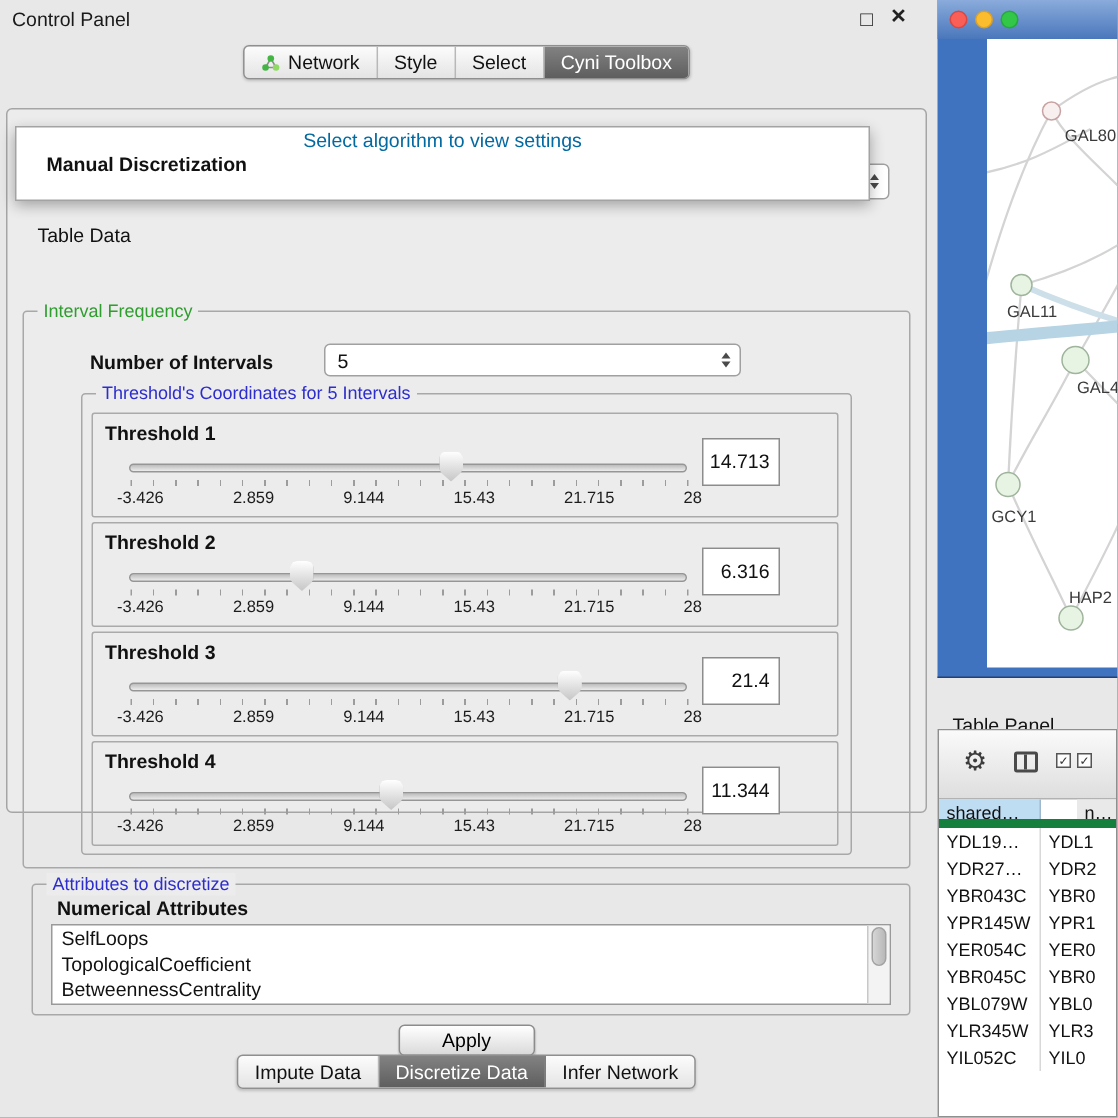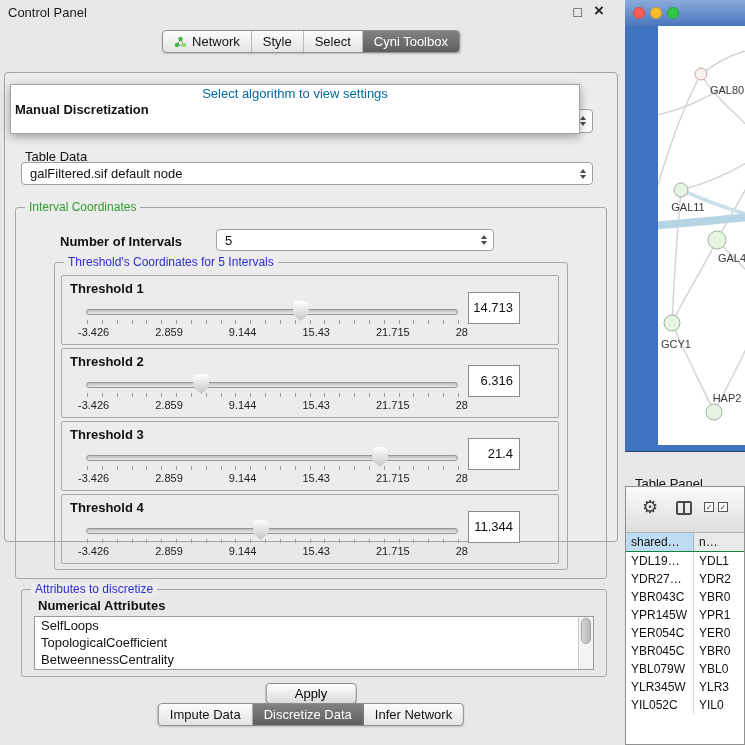--- a/index.html
+++ b/index.html
@@ -52,21 +52,21 @@
   .numattr{position:absolute;left:16px;top:8px;font-size:13px;font-weight:bold;}
   .listbox{position:absolute;left:12px;top:26px;width:560px;height:54px;background:#fff;border:1px solid #9a9a9a;overflow:hidden;font-size:13px;}
   .li{padding-left:6px;line-height:17px;white-space:nowrap;}
   .vscroll{position:absolute;top:0;right:0;bottom:0;width:15px;background:#f3f3f3;border-left:1px solid #c8c8c8;}
   .vthumb{position:absolute;top:1px;left:2px;width:10px;height:26px;background:linear-gradient(to right,#d6d6d6,#b8b8b8);border:1px solid #a2a2a2;border-radius:5px;}
 
   .applybtn{position:absolute;left:50%;transform:translateX(-50%);top:610px;padding:2px 28px;font-size:13px;font-family:inherit;background:linear-gradient(#ffffff,#dadada);border:1px solid #8c8c8c;border-radius:4px;box-shadow:0 1px 1px rgba(0,0,0,.15);}
 
   .popup{position:absolute;left:10px;top:84px;width:570px;height:50px;background:#fff;border:1px solid #a3a3a3;box-shadow:0 3px 9px rgba(0,0,0,.32);z-index:40;}
   .phead{text-align:center;color:#0369a1;font-size:13px;line-height:16px;padding-top:1px;}
-  .popt{font-size:13px;line-height:16px;padding-left:4px;}
+  .popt{font-size:13px;line-height:16px;padding-left:20px;}
   .popt.bold{font-weight:bold;}
 
   
   .netwin{position:absolute;left:625px;top:0;width:121px;height:452px;background:#3f73bf;border-bottom:1px solid #27406e;}
   .nettitle{position:absolute;left:0;top:0;width:100%;height:26px;background:linear-gradient(#8aabdb,#4a77bc);display:flex;align-items:center;gap:5px;padding-left:8px;}
   .tl{width:12px;height:12px;border-radius:50%;display:inline-block;}
   .tl.red{background:#f95f57;border:1px solid #d84742;}
   .tl.yellow{background:#fbbd2e;border:1px solid #dba026;}
   .tl.green{background:#33c748;border:1px solid #27a83a;}
   .netcanvas{position:absolute;left:4px;top:26px;width:117px;height:419px;background:#fff;overflow:hidden;margin-left:29px;}
@@ -80,21 +80,21 @@
 
   
   .tptitle{position:absolute;left:635px;top:461px;font-size:13px;color:#111;margin-top:15px;}
   .tablewin{position:absolute;left:625px;top:486px;width:120px;height:259px;background:#fff;border:1px solid #8f8f8f;}
   .ttoolbar{position:absolute;left:0;top:0;width:100%;height:46px;background:linear-gradient(#fafafa,#dedede);border-bottom:1px solid #b2b2b2;}
   .gear{position:absolute;left:16px;top:9px;font-size:18px;color:#3c3c3c;}
   .colicon{position:absolute;left:50px;top:14px;width:16px;height:14px;border:2px solid #4a4a4a;border-radius:2px;background:linear-gradient(to right,transparent 5px,#4a4a4a 5px,#4a4a4a 7px,transparent 7px);}
   .chk{position:absolute;top:15px;width:10px;height:10px;border:1px solid #555;font-size:8px;line-height:9px;text-align:center;color:#333;background:#fdfdfd;}
   .chk1{left:78px;}
   .chk2{left:92px;}
-  .thead{position:absolute;left:0;top:46px;width:100%;height:19px;display:flex;border-bottom:1px solid #15803d;font-size:12px;}
+  .thead{position:absolute;left:0;top:46px;width:100%;height:19px;display:flex;border-bottom:6px solid #15803d;font-size:12px;gap:24px;}
   .th{padding:2px 0 0 5px;white-space:nowrap;overflow:hidden;}
   .th.c1{width:68px;background:#bedcf2;border-right:1px solid #9fb8cc;}
   .th.c2{flex:1;background:#e9e9e9;}
   .tbody{position:absolute;left:0;top:65px;width:100%;font-size:12px;}
   .trow{display:flex;height:18px;line-height:18px;}
   .td{white-space:nowrap;overflow:hidden;}
   .td.c1{width:68px;padding-left:5px;border-right:1px solid #d8d8d8;}
   .td.c2{flex:1;padding-left:5px;}
 </style>
 </head>
@@ -133,30 +133,23 @@
     <div class="mainpanel">
       <div class="algolabel">Discretization Algorithm</div>
       <div class="combo algocombo">
         <span class="stepper">
             <i class="up"></i>
             <i class="dn"></i>
           </span>
       </div>
 
       <div class="tdlabel">Table Data</div>
-      <div class="combo tdcombo">
-        <span>galFiltered.sif default node</span>
-        <span class="stepper">
-            <i class="up"></i>
-            <i class="dn"></i>
-          </span>
-      </div>
 
       <div class="group intgroup">
-        <span class="legend green">Interval Coordinates</span>
+        <span class="legend green">Interval Frequency</span>
         <div class="nilabel">Number of Intervals</div>
         <div class="combo nicombo">
           <span>5</span>
           <span class="stepper">
               <i class="up"></i>
               <i class="dn"></i>
             </span>
         </div>
 
         <div class="group thrgroup">

